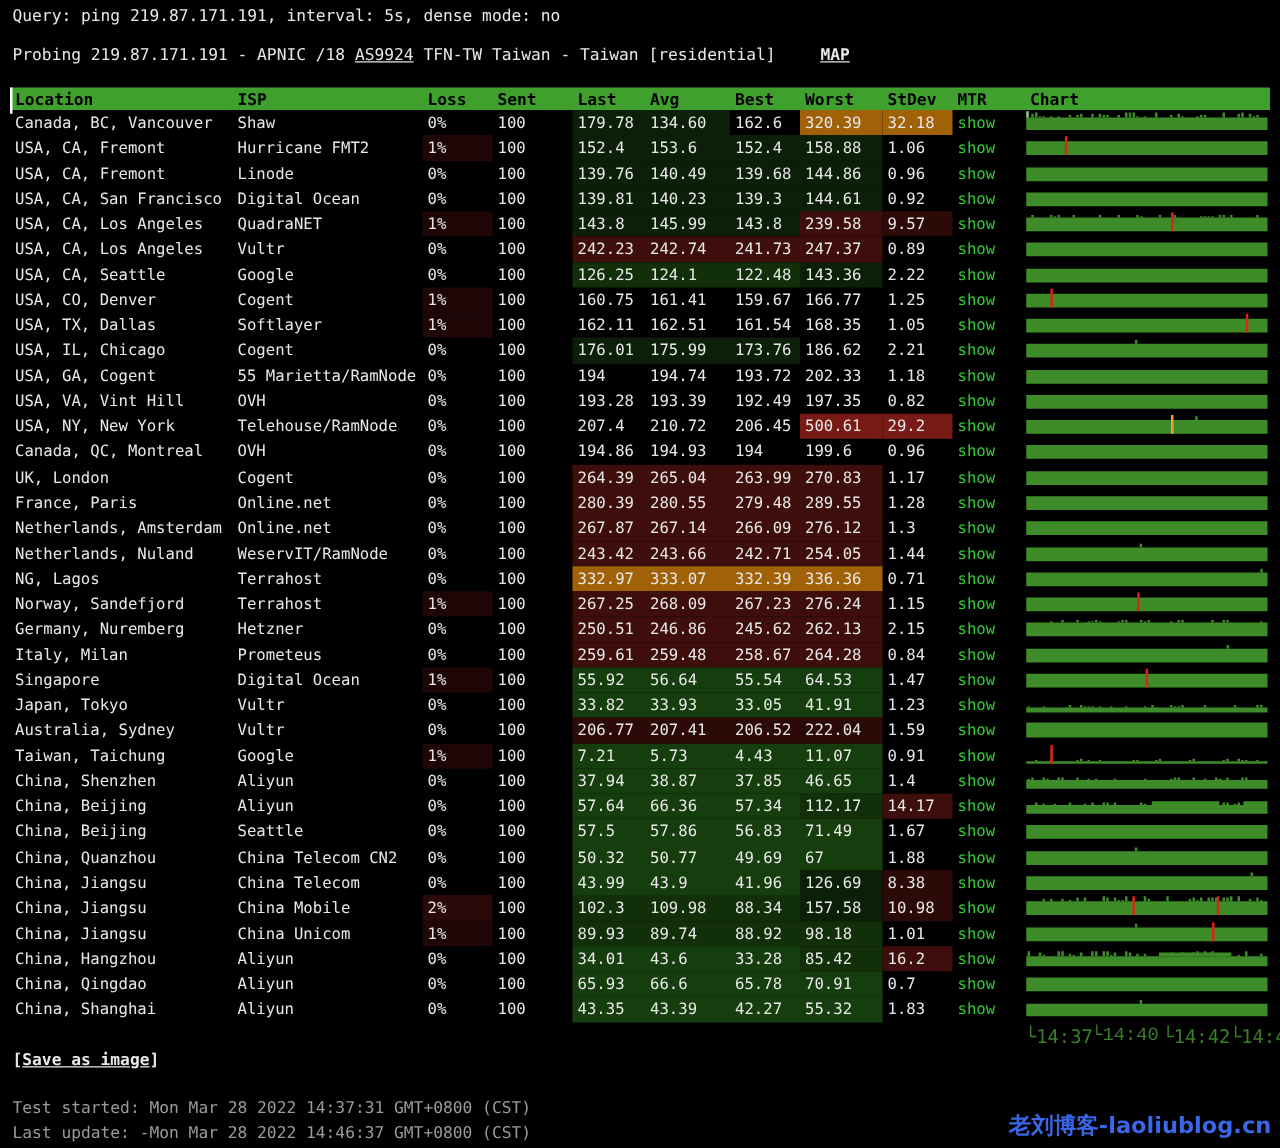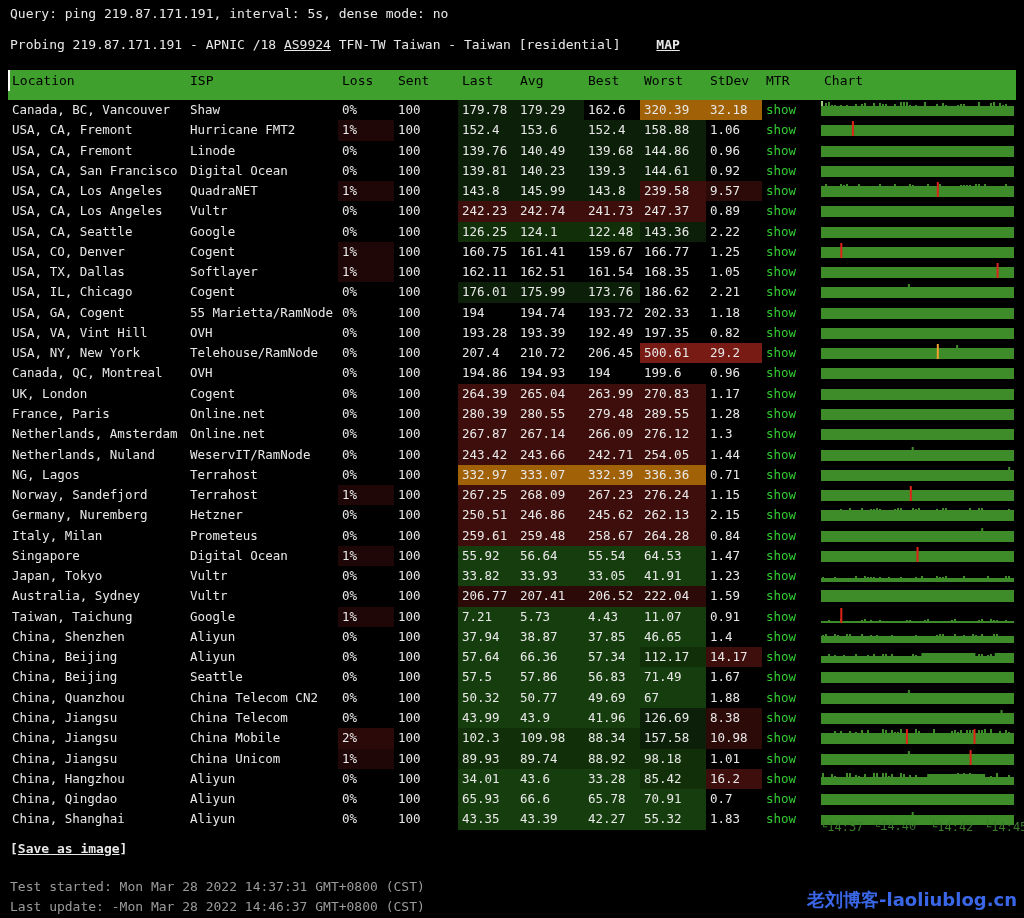--- a/index.html
+++ b/index.html
@@ -8,34 +8,34 @@
        font-size:13px;color:#e8e8e8;}
   .topline{position:absolute;left:10px;white-space:pre;}
   #query-line{top:6px;}
   #probing-line{top:37px;}
   a{color:inherit;text-decoration:none;cursor:pointer;}
   .ulink{text-decoration:underline;}
   .blink{text-decoration:underline;font-weight:bold;padding-left:28px;}
   
   #ping-table{position:absolute;left:8px;top:70px;width:1008px;}
   .thead,.tr{display:grid;grid-template-columns:178px 152px 56px 64px 58px 68px 56px 66px 56px 58px 196px;}
-  .thead{background:#3fa02e;color:#000;font-weight:normal;height:30px;line-height:21px;position:relative;}
+  .thead{background:#3fa02e;color:#000;font-weight:bold;height:18px;line-height:21px;position:relative;}
   .thead::before{content:"";position:absolute;left:0;top:0;width:2px;height:21px;background:#fff;}
   .th,.td{padding-left:4px;white-space:nowrap;overflow:hidden;}
   .tr{height:20.28px;line-height:20.28px;font-size:12.5px;}
   .td.c-chart{padding:0;}
   
   .g1{background:#0c2009;} .g2{background:#113009;} .g3{background:#163d0e;}
   .r1{background:#2b0a08;} .r2{background:#3d0e0b;} .r3{background:#a16207;} .r4{background:#781b14;}
   .lr1{background:#1f0707;} .lr2{background:#2b0909;}
   .show-link{color:#33cc33;}
   svg{display:block;}
   
   #time-axis{position:absolute;left:820px;top:820px;width:196px;height:15px;
-             color:#3c7d2c;font-size:12px;}
+             color:#3c7d2c;font-size:15px;}
   #time-axis span{position:absolute;top:0;white-space:pre;}
   
   #save-line{position:absolute;left:10px;top:841px;font-weight:bold;}
   #test-started,#last-update{position:absolute;left:10px;color:#9b9b9b;}
   #test-started{top:879px;}
   #last-update{top:899px;}
   #watermark{position:absolute;right:7px;top:888px;color:#3a67e8;font-weight:bold;
              font-size:18px;font-family:"DejaVu Sans","Liberation Sans",sans-serif;}
 </style>
 </head>
@@ -59,21 +59,21 @@
     <div class="th">MTR</div>
     <div class="th">Chart</div>
   </div>
   <div id="tbody">
   <div class="tr">
     <div class="td c-loc">Canada, BC, Vancouver</div>
     <div class="td c-isp">Shaw</div>
     <div class="td c-loss">0%</div>
     <div class="td c-sent">100</div>
     <div class="td c-last g1">179.78</div>
-    <div class="td c-avg g1">179.29</div>
+    <div class="td c-avg g1">134.60</div>
     <div class="td c-best">162.6</div>
     <div class="td c-worst r3">320.39</div>
     <div class="td c-stdev r3">32.18</div>
     <div class="td c-mtr"><a class="show-link" style="color: rgb(51, 204, 51);">show</a></div>
     <div class="td c-chart">
           <svg width="196" height="20">
             <rect x="1" y="6" width="193" height="10" fill="#3e8c29"></rect>
             <rect x="5" y="3" width="2" height="3" fill="#3e8c29"></rect>
             <rect x="8" y="2" width="2" height="4" fill="#3e8c29"></rect>
             <rect x="11" y="5" width="2" height="1" fill="#3e8c29"></rect>

